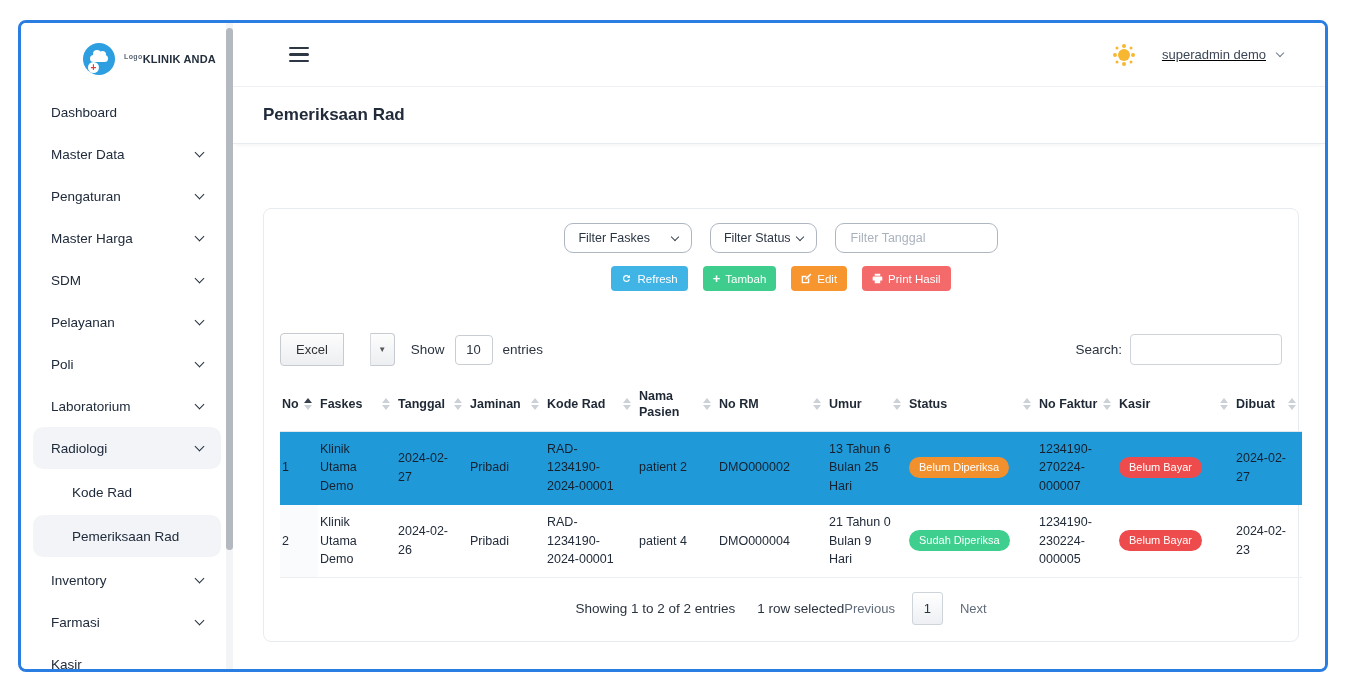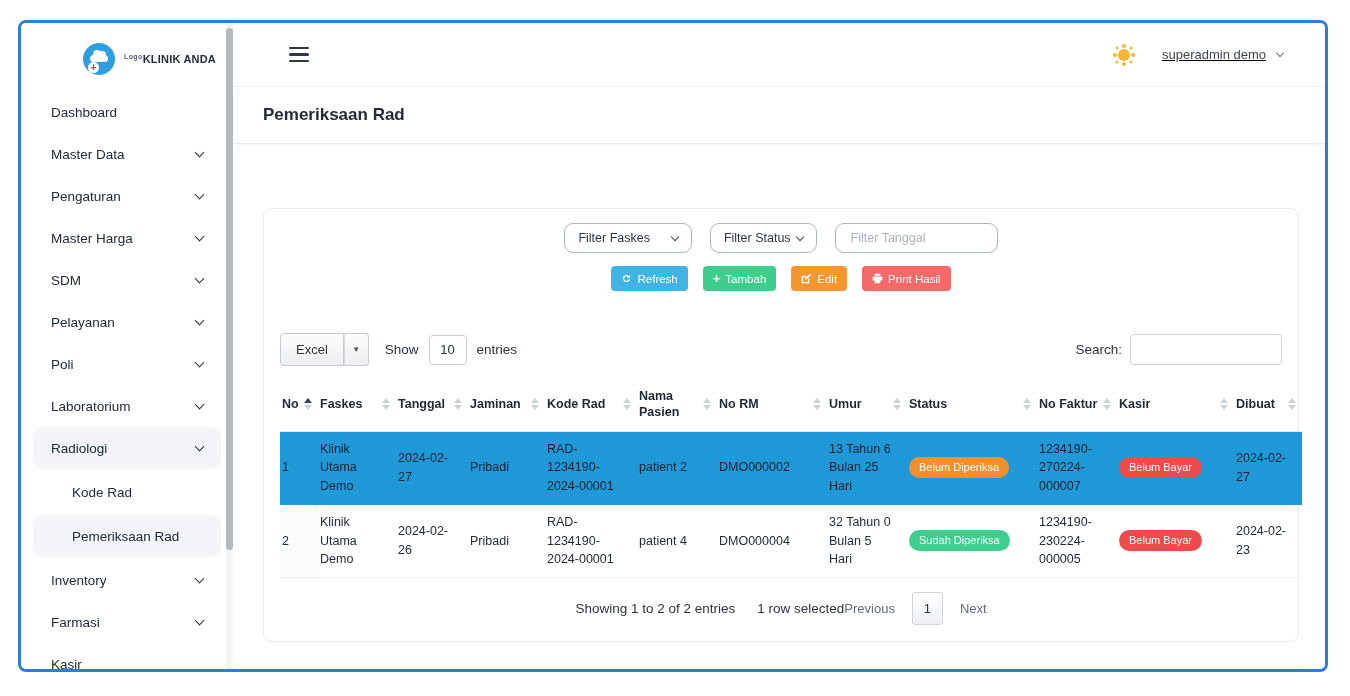--- a/index.html
+++ b/index.html
@@ -67,21 +67,21 @@
 
   .actions { display:flex; gap:15px; margin-top:13px; }
   .btn { height:25px; border:none; border-radius:4px; color:#fff; font-size:11.5px;
          display:flex; align-items:center; gap:5px; padding:0 10px; cursor:pointer;
          font-family:"Liberation Sans",sans-serif; }
   .btn svg { display:block; }
   .btn .plus { font-size:13px; font-weight:700; line-height:1; }
 
   .export-row { display:flex; justify-content:space-between; align-items:center; margin-top:42px; }
   .left-controls { display:flex; align-items:center; gap:10px; font-size:13.5px; color:#2b3440; }
-  .excel { display:flex; margin-right:6px; cursor:pointer; }
+  .excel { display:flex; margin-right:6px; cursor:pointer;gap:26px; }
   .excel .main-part { height:33px; padding:0 15px; border:1px solid #c6cbd1; border-radius:4px 0 0 4px;
                       background:linear-gradient(#fdfdfd,#eceef1); display:flex; align-items:center;
                       font-size:13px; color:#333; }
   .excel .drop { width:25px; height:33px; border:1px solid #c6cbd1; border-left:1px solid #d6dade;
                  border-radius:0 4px 4px 0; display:flex; align-items:center; justify-content:center;
                  font-size:8px; color:#555; background:linear-gradient(#fdfdfd,#eceef1); }
   .show-box { width:38px; height:30px; border:1px solid #c9ced4; border-radius:4px; background:#fff;
               display:flex; align-items:center; justify-content:center; font-size:13px; color:#2b3440; cursor:pointer; }
   .search-wrap { display:flex; align-items:center; gap:8px; font-size:13.5px; color:#2b3440; }
   .search-input { width:152px; height:31px; border:1px solid #ced4da; border-radius:4px; outline:none;
@@ -360,21 +360,21 @@
                   <td>2024-02-27</td>
                 </tr>
                 <tr>
                   <td>2</td>
                   <td>Klinik Utama Demo</td>
                   <td>2024-02-26</td>
                   <td>Pribadi</td>
                   <td>RAD-1234190-2024-00001</td>
                   <td>patient 4</td>
                   <td>DMO000004</td>
-                  <td>32 Tahun 0 Bulan 5 Hari</td>
+                  <td>21 Tahun 0 Bulan 9 Hari</td>
                   <td><span class="badge" style="background: rgb(62, 207, 142);">Sudah Diperiksa</span></td>
                   <td>1234190-230224-000005</td>
                   <td><span class="badge" style="background: rgb(238, 76, 76);">Belum Bayar</span></td>
                   <td>2024-02-23</td>
                 </tr>
               </tbody>
           </table>
 
           <div class="table-footer">
             <div class="showing">

